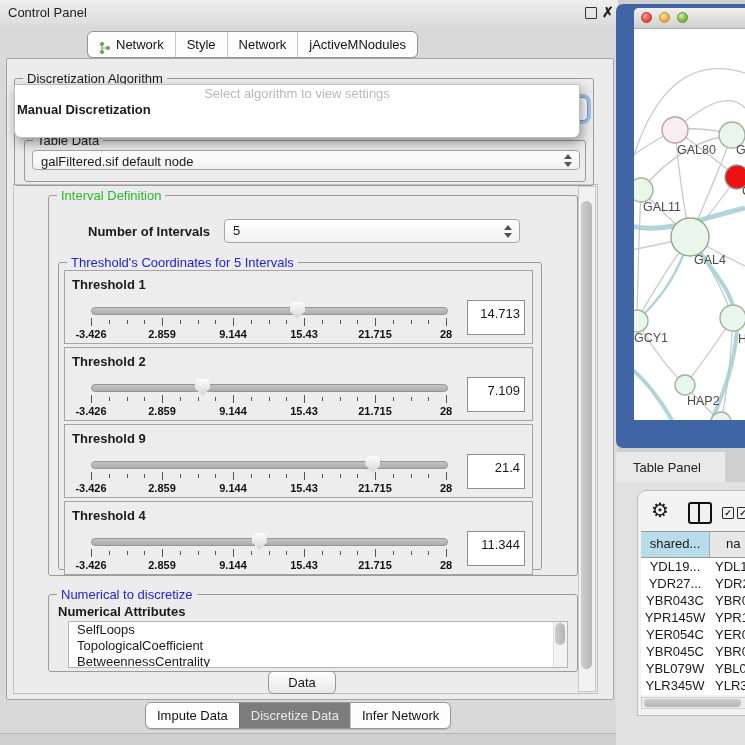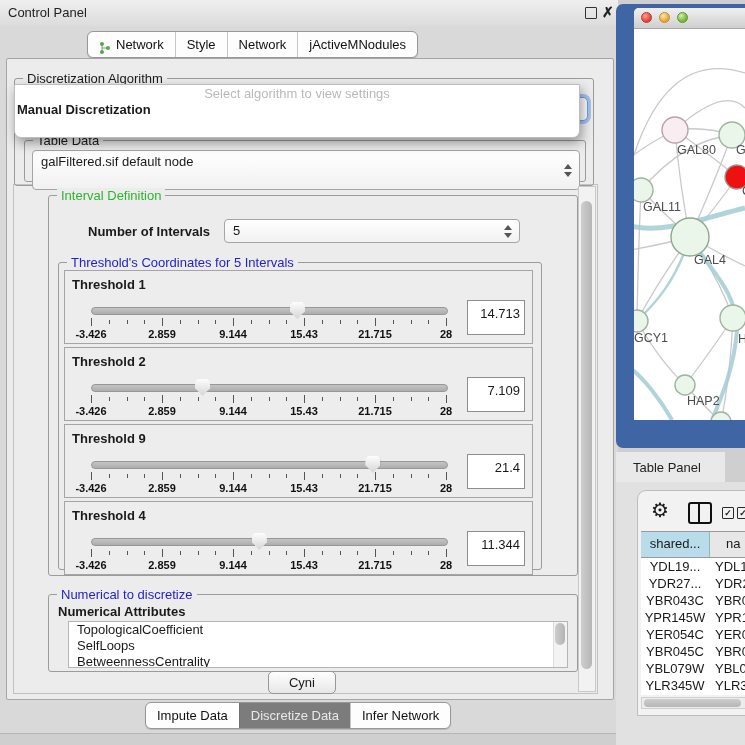--- a/index.html
+++ b/index.html
@@ -27,21 +27,21 @@
   #content{left:6px;top:58px;width:606px;height:640px;background:#ececec;border:1px solid #a6a6a6;border-radius:2px;}
   #scrollview{left:13px;top:184px;width:583px;height:508px;border:1px solid #c2c2c2;background:#ececec;}
 
   .groupbox{border:1px solid #9b9b9b;border-radius:3px;}
   .grouplabel{position:absolute;top:-8px;left:8px;background:#ececec;padding:0 4px;font-size:13px;white-space:nowrap;}
   .lab-green{color:#2db52d;}
   .lab-blue{color:#2323cc;}
 
   #grp-algo{left:14px;top:78px;width:578px;height:106px;}
   #grp-table{left:24px;top:140px;width:560px;height:40px;}
-  #combo-table{left:32px;top:150px;width:548px;height:40px;padding-left:8px;}
+  #combo-table{left:32px;top:150px;width:548px;height:20px;padding-left:8px;}
   #grp-interval{left:48px;top:195px;width:528px;height:379px;}
   #grp-coords{left:58px;top:262px;width:482px;height:306px;}
   #grp-attr{left:48px;top:594px;width:528px;height:76px;}
 
   .combo{background:linear-gradient(#ffffff,#f1f1f1);border:1px solid #a5a5a5;border-radius:4px;
          font-size:13px;line-height:22px;padding-left:8px;box-sizing:border-box;}
   .arrows{position:absolute;right:7px;top:50%;margin-top:-6px;width:8px;height:13px;}
   .arrows:before,.arrows:after{content:"";position:absolute;left:0;border-left:4px solid transparent;border-right:4px solid transparent;}
   .arrows:before{top:0;border-bottom:5px solid #555;}
   .arrows:after{bottom:0;border-top:5px solid #555;}
@@ -354,30 +354,30 @@
         <div class="th-value">11.344</div>
       </div>
     </div>
 
   <div id="grp-attr" class="abs groupbox">
     <span class="grouplabel lab-blue">Numerical to discretize</span>
   </div>
   <span id="lbl-numattr" class="abs">Numerical Attributes</span>
   <div id="attr-list" class="abs">
     <div id="attr-items">
+        <div class="attr-item">SelfLoops</div>
         <div class="attr-item">TopologicalCoefficient</div>
-        <div class="attr-item">SelfLoops</div>
         <div class="attr-item">BetweennessCentrality</div>
       </div>
     <div id="attr-scroll">
         <div id="attr-thumb"></div>
       </div>
   </div>
 
-  <div id="apply-btn" class="abs">Cyni</div>
+  <div id="apply-btn" class="abs">Data</div>
 
   <div id="main-scroll" class="abs">
     <div id="main-thumb"></div>
   </div>
 
   <div id="bottom-tabs" class="abs tabstrip">
     <div class="tab">
         <span>Impute Data</span>
       </div>
     <div class="tab sel">

